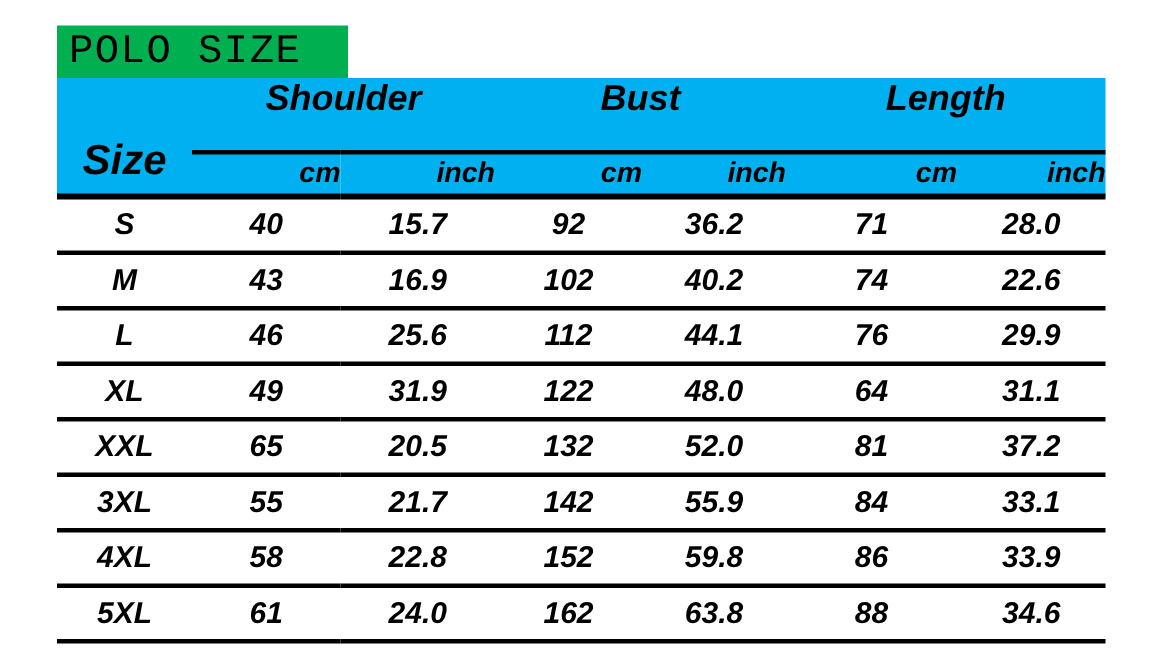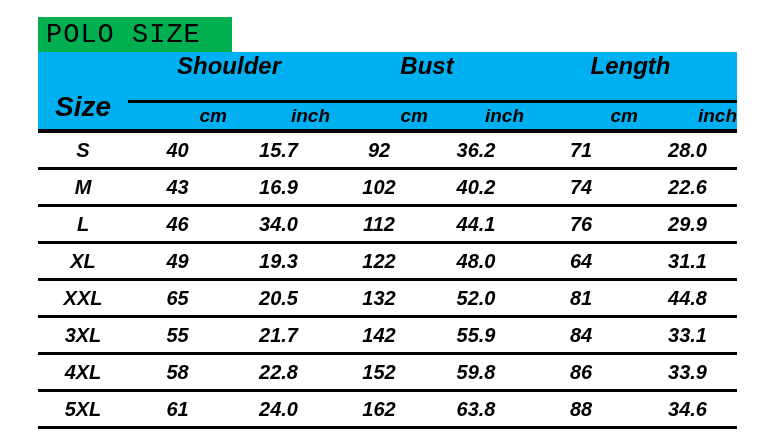--- a/index.html
+++ b/index.html
@@ -135,43 +135,43 @@
         <td>43</td>
         <td>16.9</td>
         <td>102</td>
         <td>40.2</td>
         <td>74</td>
         <td>22.6</td>
       </tr>
       <tr>
         <td>L</td>
         <td>46</td>
-        <td>34.0</td>
+        <td>25.6</td>
         <td>112</td>
         <td>44.1</td>
         <td>76</td>
         <td>29.9</td>
       </tr>
       <tr>
         <td>XL</td>
         <td>49</td>
-        <td>19.3</td>
+        <td>31.9</td>
         <td>122</td>
         <td>48.0</td>
         <td>64</td>
         <td>31.1</td>
       </tr>
       <tr>
         <td>XXL</td>
         <td>65</td>
         <td>20.5</td>
         <td>132</td>
         <td>52.0</td>
         <td>81</td>
-        <td>44.8</td>
+        <td>37.2</td>
       </tr>
       <tr>
         <td>3XL</td>
         <td>55</td>
         <td>21.7</td>
         <td>142</td>
         <td>55.9</td>
         <td>84</td>
         <td>33.1</td>
       </tr>

